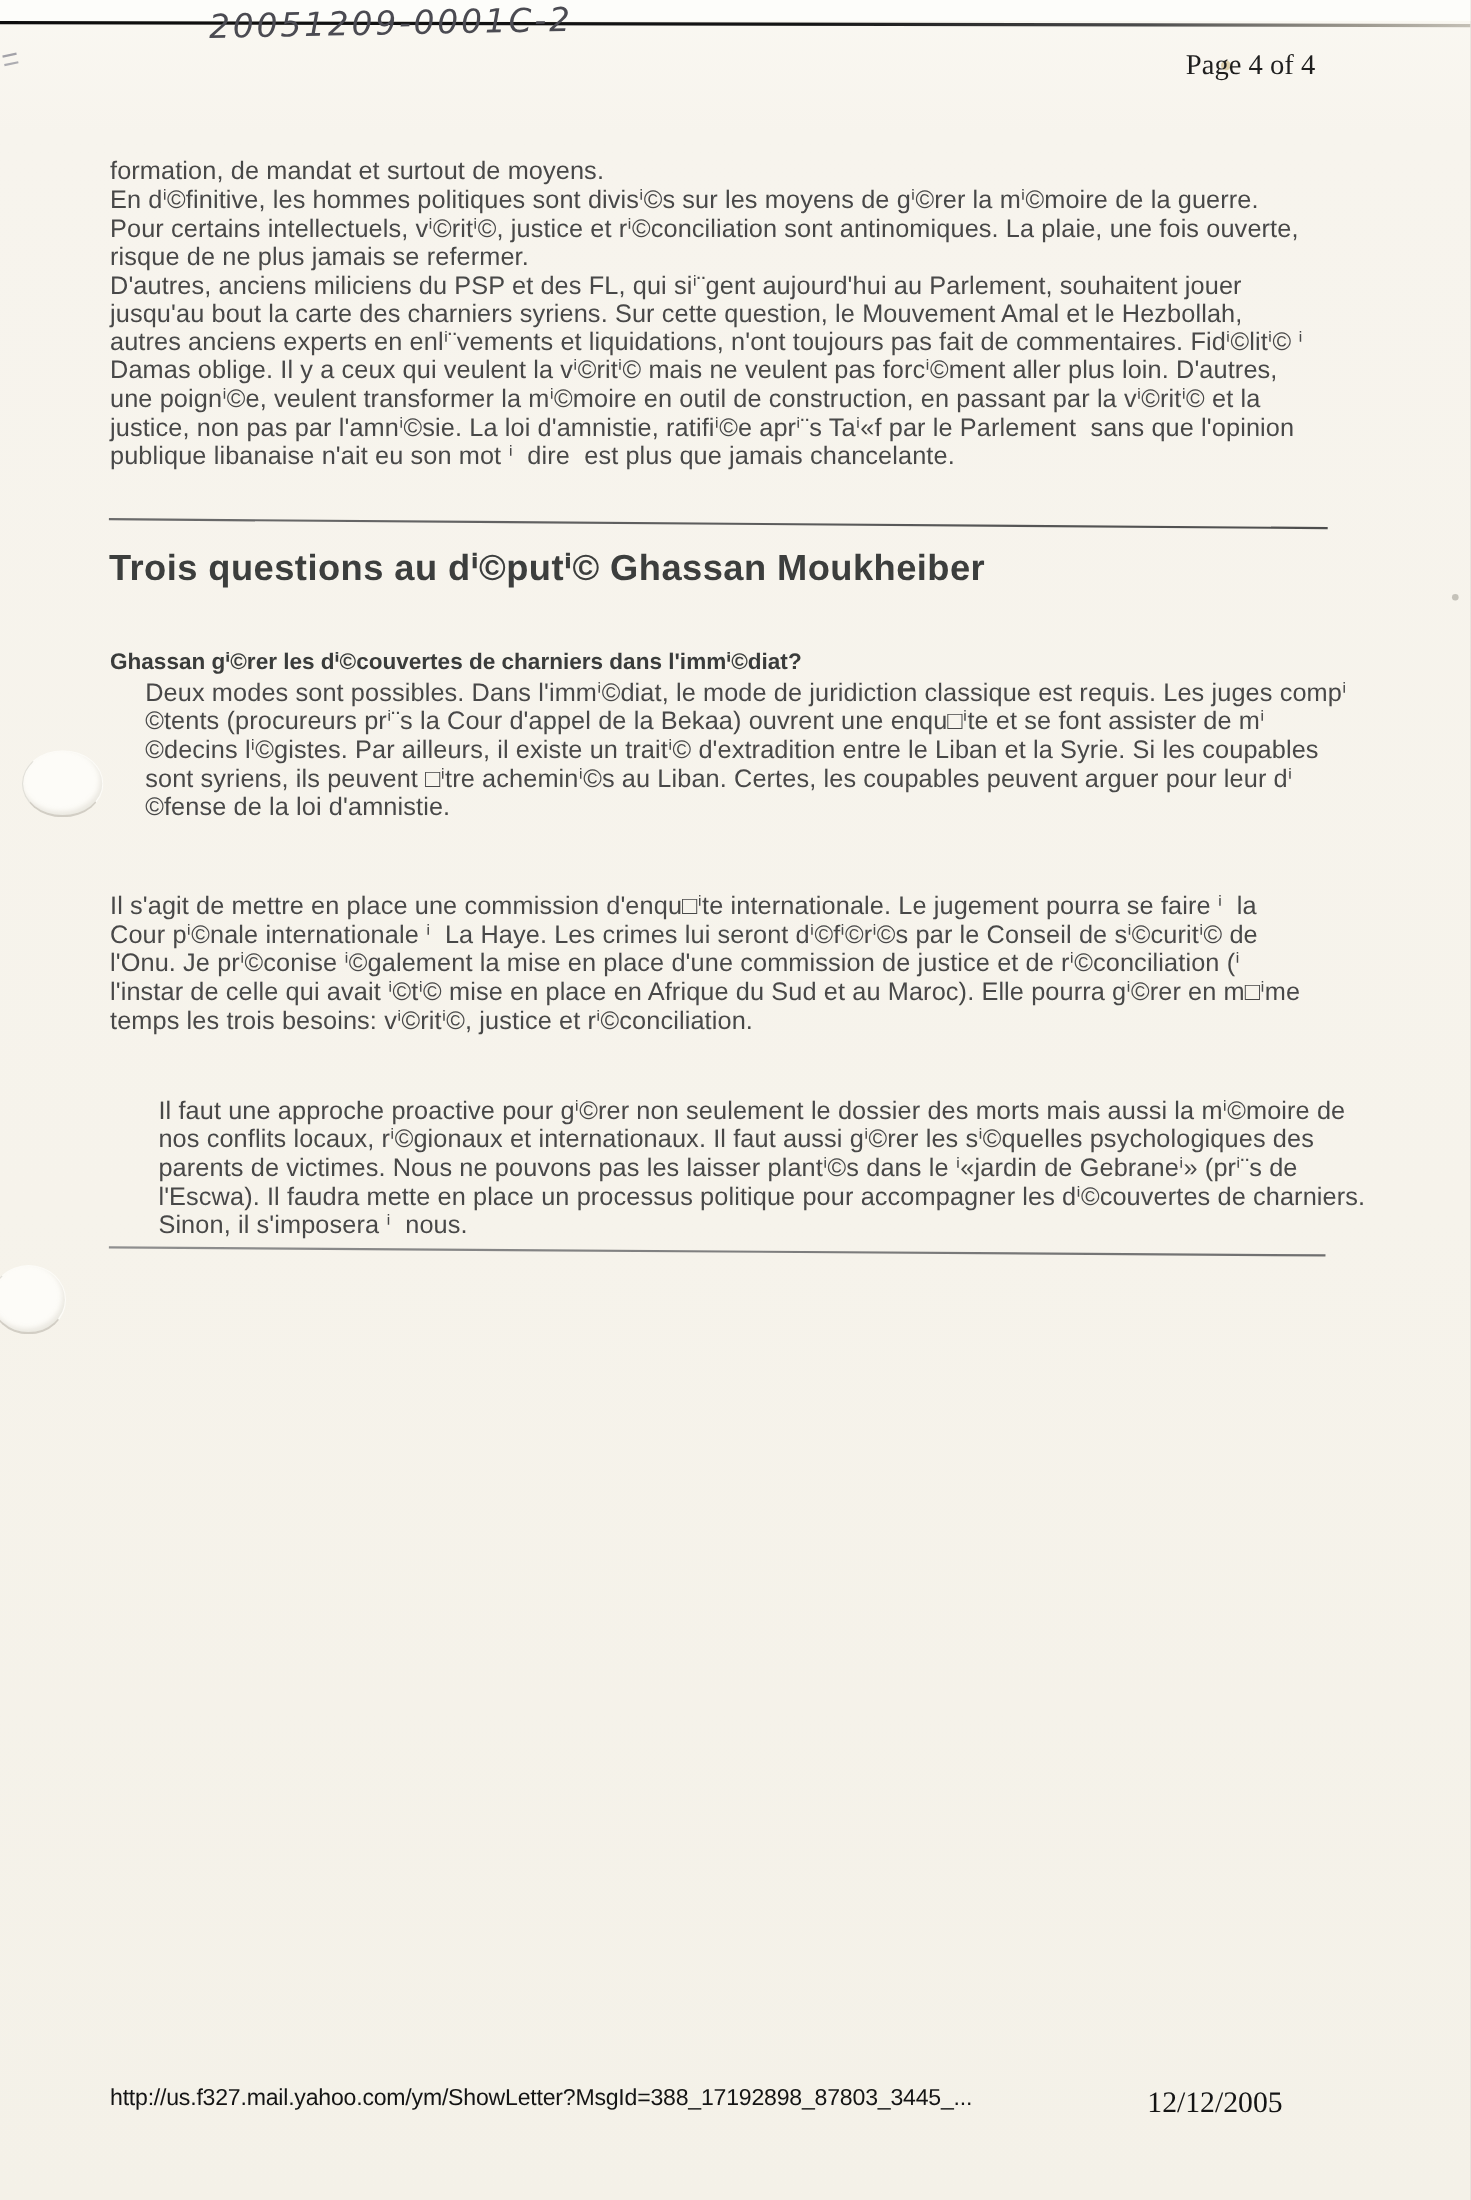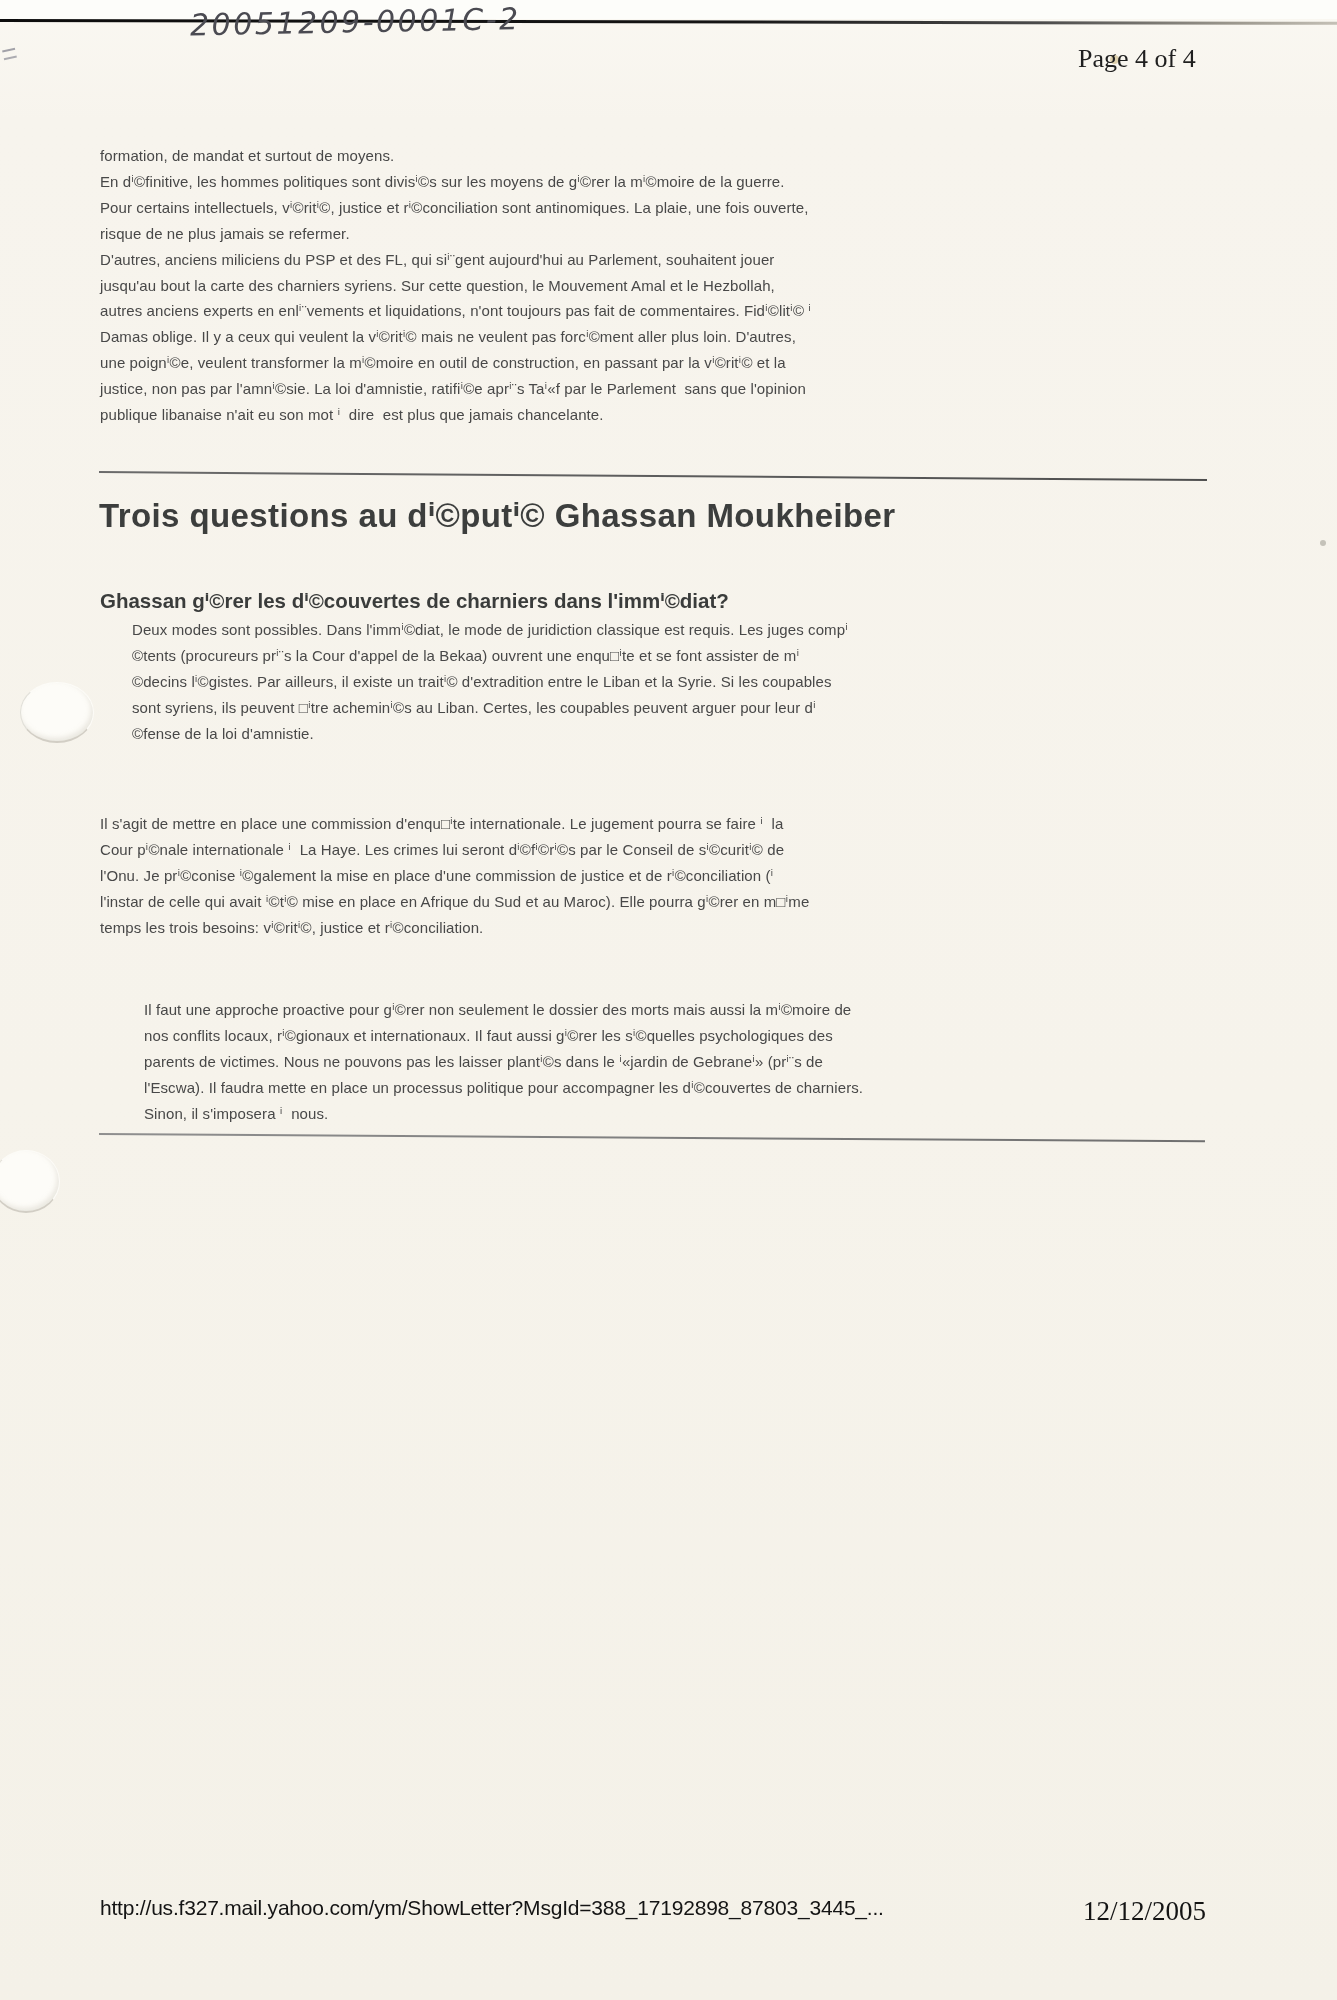--- a/index.html
+++ b/index.html
@@ -26,21 +26,21 @@
     font-family:"Liberation Serif","DejaVu Serif",serif;
     font-size:28px;color:#1b1b1b;white-space:nowrap;
   }
   .header-right{
     position:absolute;top:44px;left:1078px;
     font-family:"Liberation Serif","DejaVu Serif",serif;
     font-size:26px;color:#1f1f1f;white-space:nowrap;
   }
   .bodytext{
     position:absolute;left:100px;width:1112px;
-    font-size:15px;line-height:25.9px;color:#484848;
+    font-size:23px;line-height:25.9px;color:#484848;
     letter-spacing:0.1px;white-space:pre-wrap;
   }
   .intro{top:143px;}
   .rule{
     position:absolute;left:99px;height:2px;transform-origin:left center;
   }
   .rule-1{top:471px;width:1108px;background:linear-gradient(to right,#6b6b6b,#4e4e4e);transform:rotate(0.42deg);}
   .rule-2{top:1133px;width:1106px;background:linear-gradient(to right,#8f8f8f,#6f6f6f);transform:rotate(0.38deg);}
   .section-title{
     position:absolute;top:496px;left:99px;
@@ -52,21 +52,21 @@
   }
   .q1{top:589px;} .a1{top:617px;margin-left:32px;}
   .q2{top:783px;} .a2{top:811px;}
   .q3{top:969px;} .a3{top:997px;margin-left:44px;}
   .footer-url{
     position:absolute;top:1896px;left:76px;
     font-family:Liberation Sans, sans-serif;
     font-size:21px;color:#141414;white-space:nowrap;letter-spacing:-0.2px;margin-left:24px;
   }
   .footer-date{
-    position:absolute;top:1896px;left:1083px;
+    position:absolute;top:1896px;left:1043px;
     font-family:"Liberation Serif","DejaVu Serif",serif;
     font-size:27px;color:#141414;white-space:nowrap;
   }
   .punch-hole{
     position:absolute;border-radius:50%;background:#fdfcf8;
     border:1px solid rgba(0,0,0,0);
     border-bottom:2px solid rgba(158,152,136,0.45);
     border-left:1px solid rgba(158,152,136,0.28);
     box-shadow:inset -2px -3px 5px rgba(200,195,180,0.35);
   }

